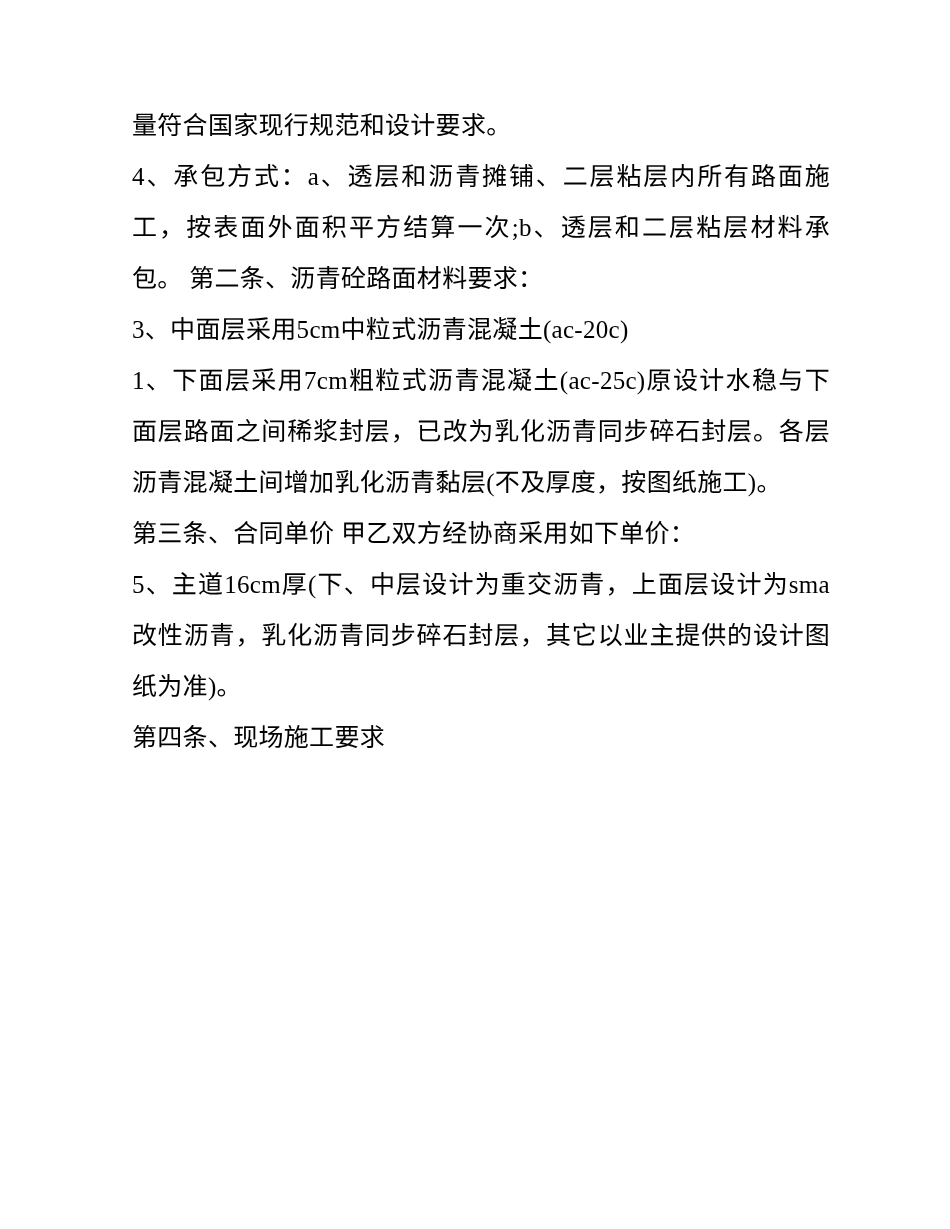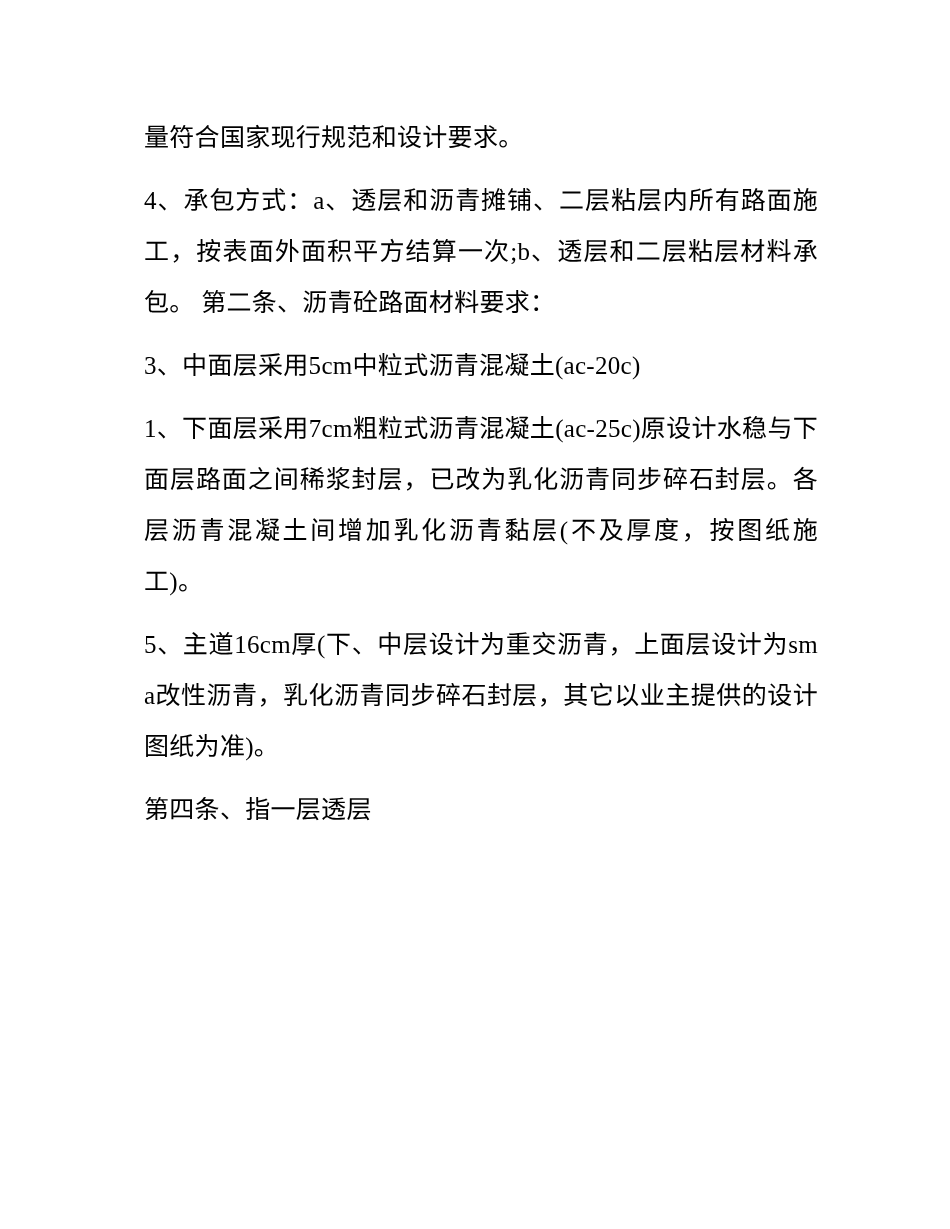--- a/index.html
+++ b/index.html
@@ -25,30 +25,31 @@
   }
   .doc-body {
     display: block;
   }
   .para {
     font-size: 25px;
     line-height: 51px;
     letter-spacing: 0.3px;
     text-align: justify;
     text-justify: inter-ideograph;
-    margin: 12px;
+    margin: 0;
     word-break: break-all;
     white-space: pre-wrap;
   }
 </style>
 </head>
 <body>
 
 <div class="page">
   <div class="doc-body">
     <p class="para">量符合国家现行规范和设计要求。</p>
     <p class="para">4、承包方式：a、透层和沥青摊铺、二层粘层内所有路面施工，按表面外面积平方结算一次;b、透层和二层粘层材料承包。 第二条、沥青砼路面材料要求：</p>
     <p class="para">3、中面层采用5cm中粒式沥青混凝土(ac-20c)</p>
     <p class="para">1、下面层采用7cm粗粒式沥青混凝土(ac-25c)原设计水稳与下面层路面之间稀浆封层，已改为乳化沥青同步碎石封层。各层沥青混凝土间增加乳化沥青黏层(不及厚度，按图纸施工)。</p>
+    <p class="para">第三条、合同单价 甲乙双方经协商采用如下单价：</p>
     <p class="para">5、主道16cm厚(下、中层设计为重交沥青，上面层设计为sma改性沥青，乳化沥青同步碎石封层，其它以业主提供的设计图纸为准)。</p>
-    <p class="para">第四条、指一层透层</p>
+    <p class="para">第四条、现场施工要求</p>
   </div>
 </div>
 
 </body></html>

